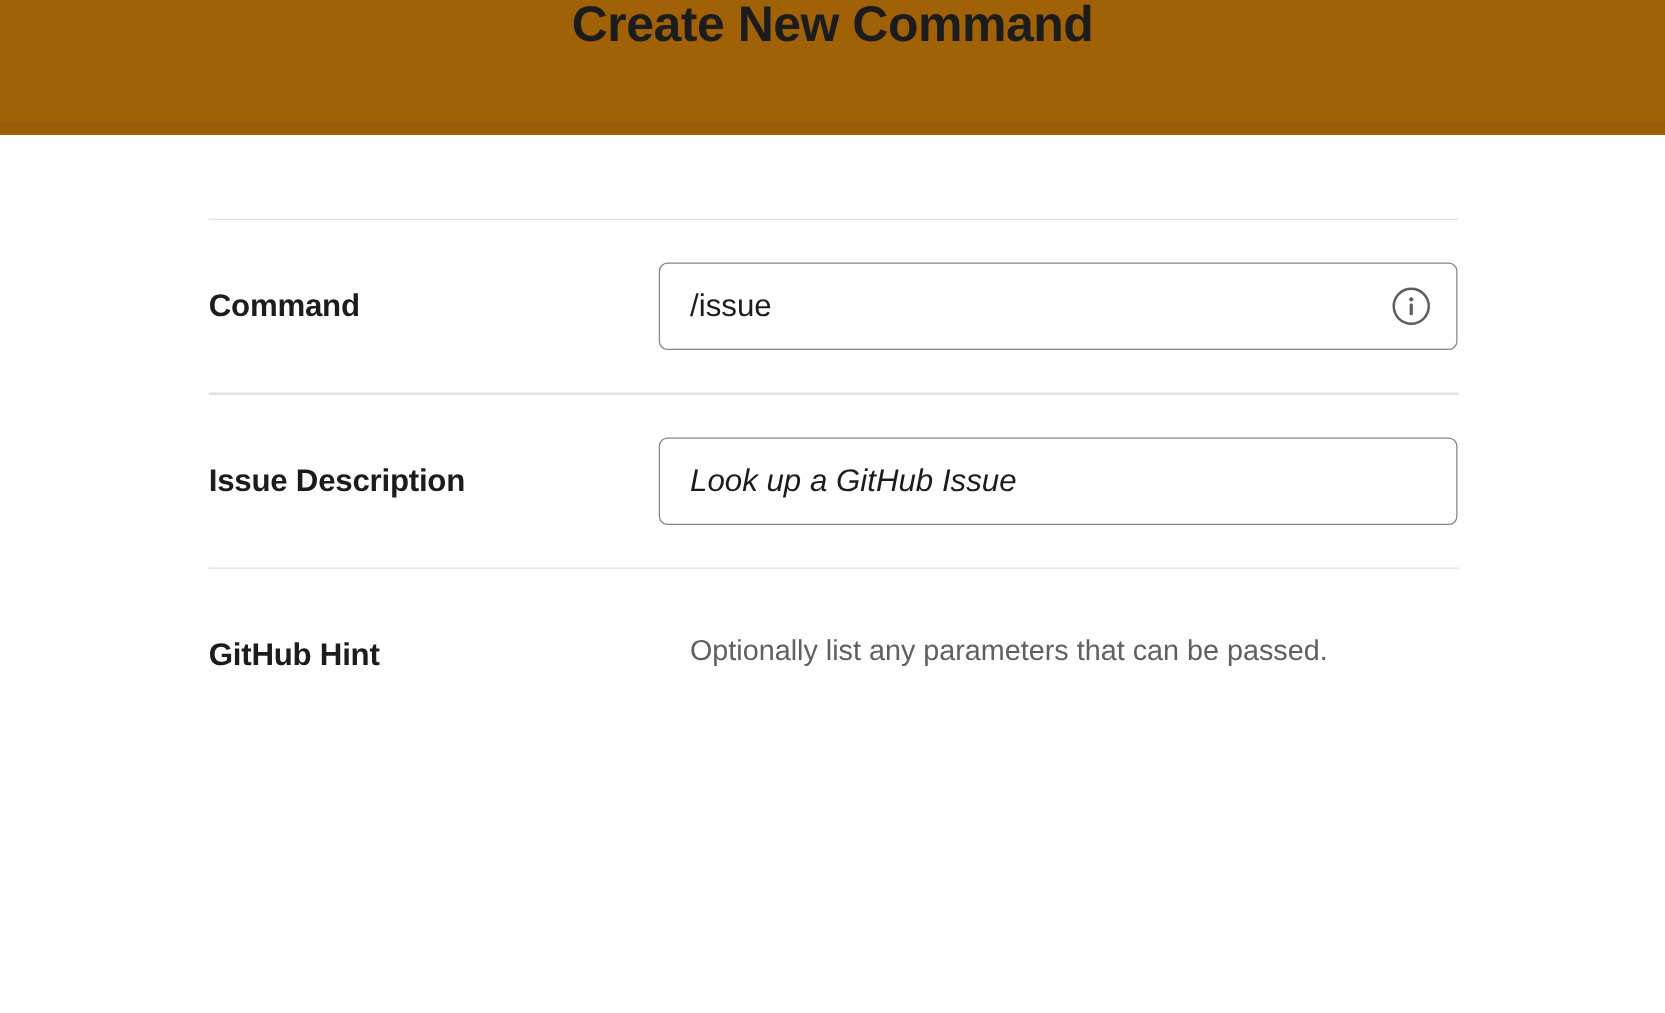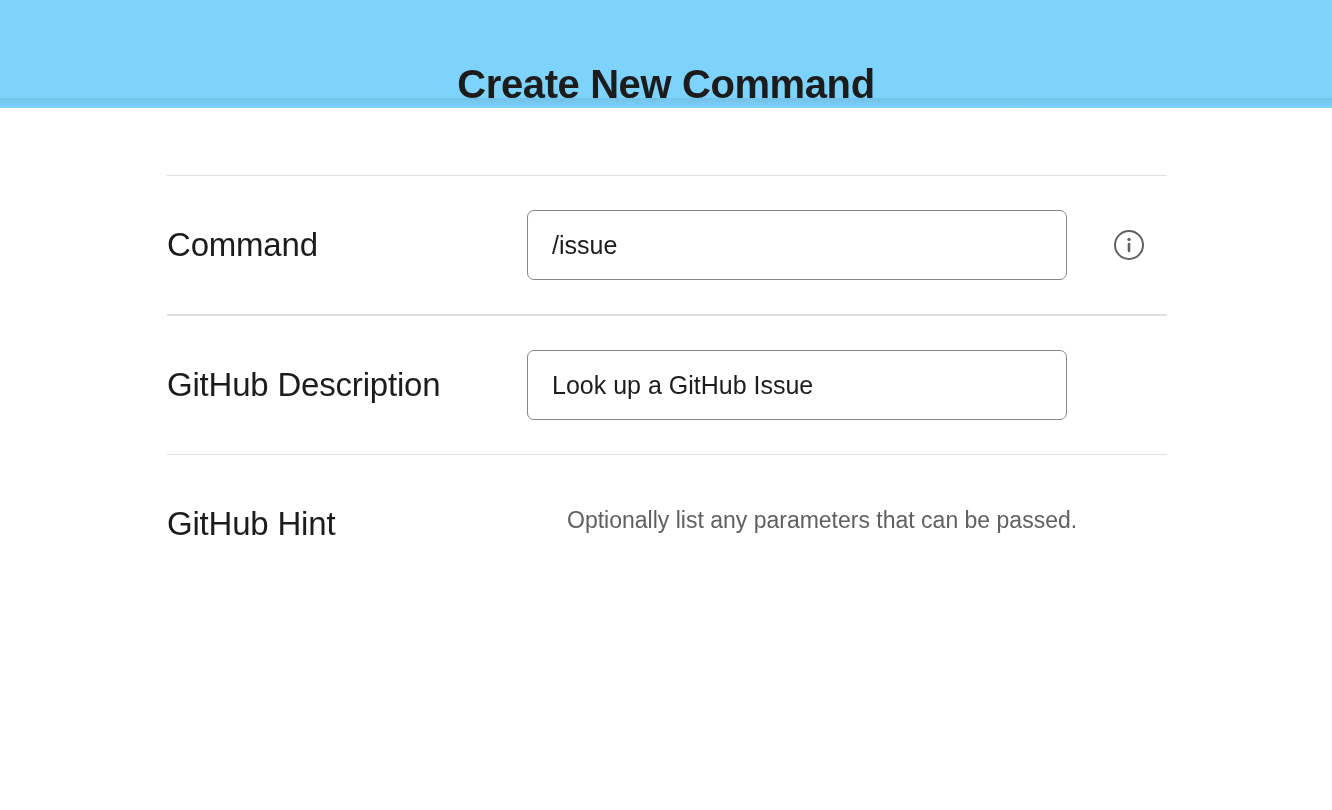--- a/index.html
+++ b/index.html
@@ -13,23 +13,23 @@
     font-family: "Liberation Sans", "DejaVu Sans", sans-serif;
     color: #1d1c1d;
     overflow: hidden;
     -webkit-font-smoothing: antialiased;
   }
 
   
   .page-header {
     height: 108px;
     box-sizing: border-box;
-    background: #7dd3fc;
+    background: #a16207;
     display: flex;
-    align-items: flex-end;
+    align-items: flex-start;
     justify-content: center;
     position: relative;
   }
   .page-header::after {
     content: "";
     position: absolute;
     left: 0;
     right: 0;
     bottom: 0;
     height: 10px;
@@ -67,72 +67,73 @@
     align-items: flex-start;
     padding-top: 34px;
     padding-bottom: 34px;
     min-height: 70px;
     box-sizing: content-box;
   }
 
   .row-label {
     width: 360px;
     flex: 0 0 360px;
-    font-size: 33px;
-    font-weight: normal;
+    font-size: 25px;
+    font-weight: bold;
     color: #1d1c1d;
     line-height: 70px;
     letter-spacing: -0.2px;
   }
 
   .row-control {
     flex: 1 1 auto;
   }
 
   .input-wrap {
     position: relative;
     display: block;
   }
 
   .text-input {
     box-sizing: border-box;
-    width: 540px;
+    width: 639px;
     height: 70px;
     border: 1px solid #868686;
     border-radius: 7px;
     background: #ffffff;
     font-family: "Liberation Sans", "DejaVu Sans", sans-serif;
     font-size: 25px;
     color: #1d1c1d;
     padding: 0 52px 0 24px;
     outline: none;
     line-height: 68px;
     display: block;
   }
   .text-input.no-icon {
     padding-right: 24px;
+    font-style: italic;
   }
   .text-input::placeholder {
     color: #868686;
   }
 
   .info-icon {
     position: absolute;
     right: 22px;
     top: 50%;
     transform: translateY(-50%);
     width: 32px;
     height: 32px;
     display: block;
     cursor: pointer;
   }
 
   .helper-text {
     margin-top: 18px;
-    margin-left: 40px;
+    margin-left: 25px;
     font-size: 23px;
     color: #616061;
     line-height: 1.2;
   }
 </style>
 </head>
 <body>
 
 <div class="page-header">
   <h1 class="page-title">Create New Command</h1>
@@ -155,21 +156,21 @@
             </svg>
           </span>
         </div>
       </div>
     </div>
 
     <div class="divider"></div>
 
     <div class="divider"></div>
     <div class="form-row">
-      <div class="row-label">GitHub Description</div>
+      <div class="row-label">Issue Description</div>
       <div class="row-control">
         <div class="input-wrap">
           <input class="text-input no-icon" type="text" value="Look up a GitHub Issue" style="">
         </div>
       </div>
     </div>
 
     <div class="divider"></div>
     <div class="form-row">
       <div class="row-label">GitHub Hint</div>

